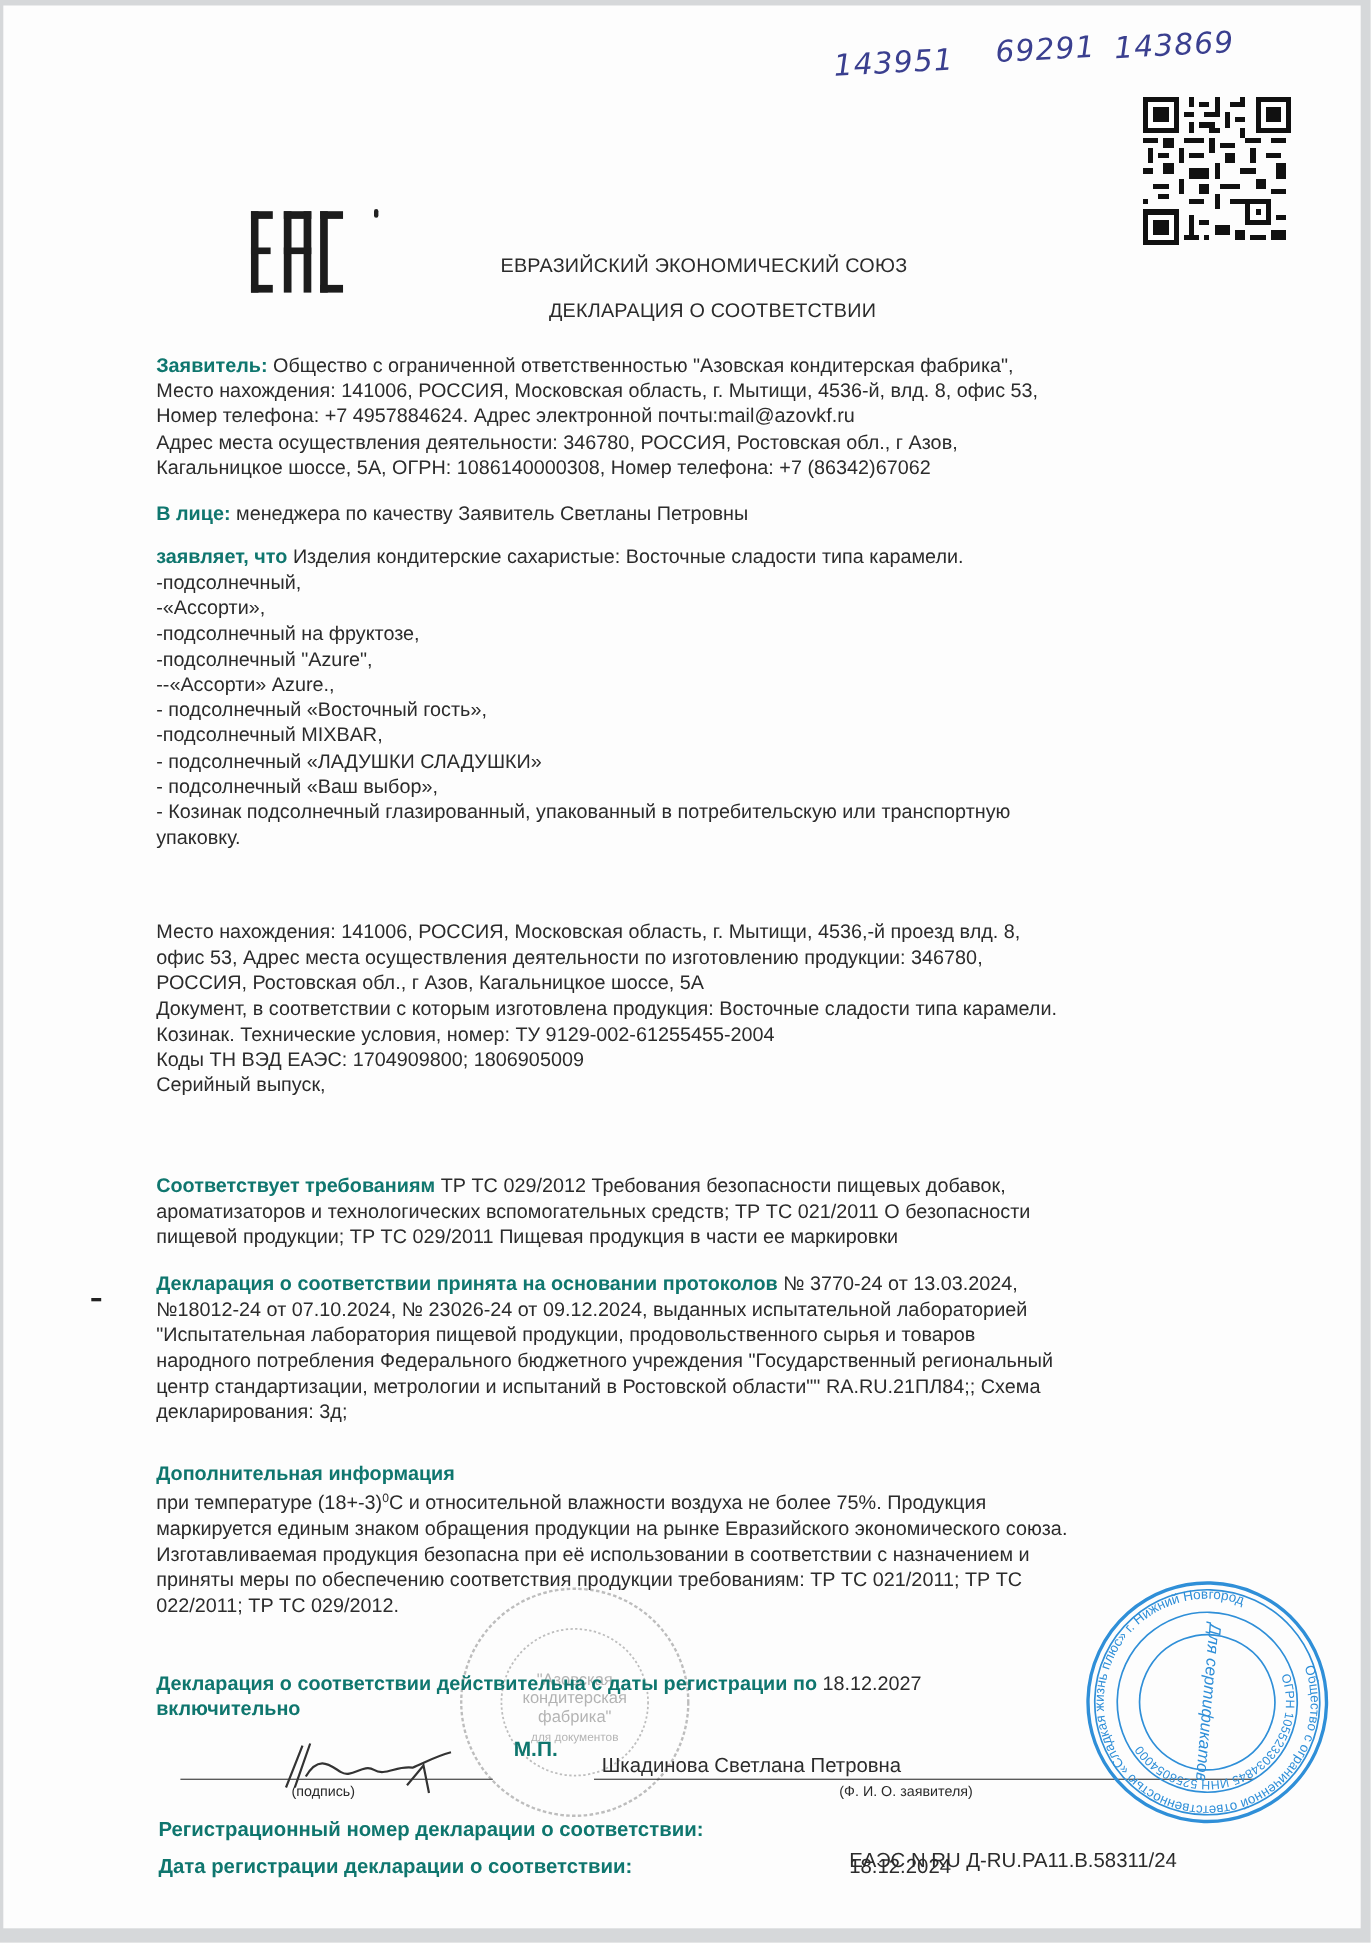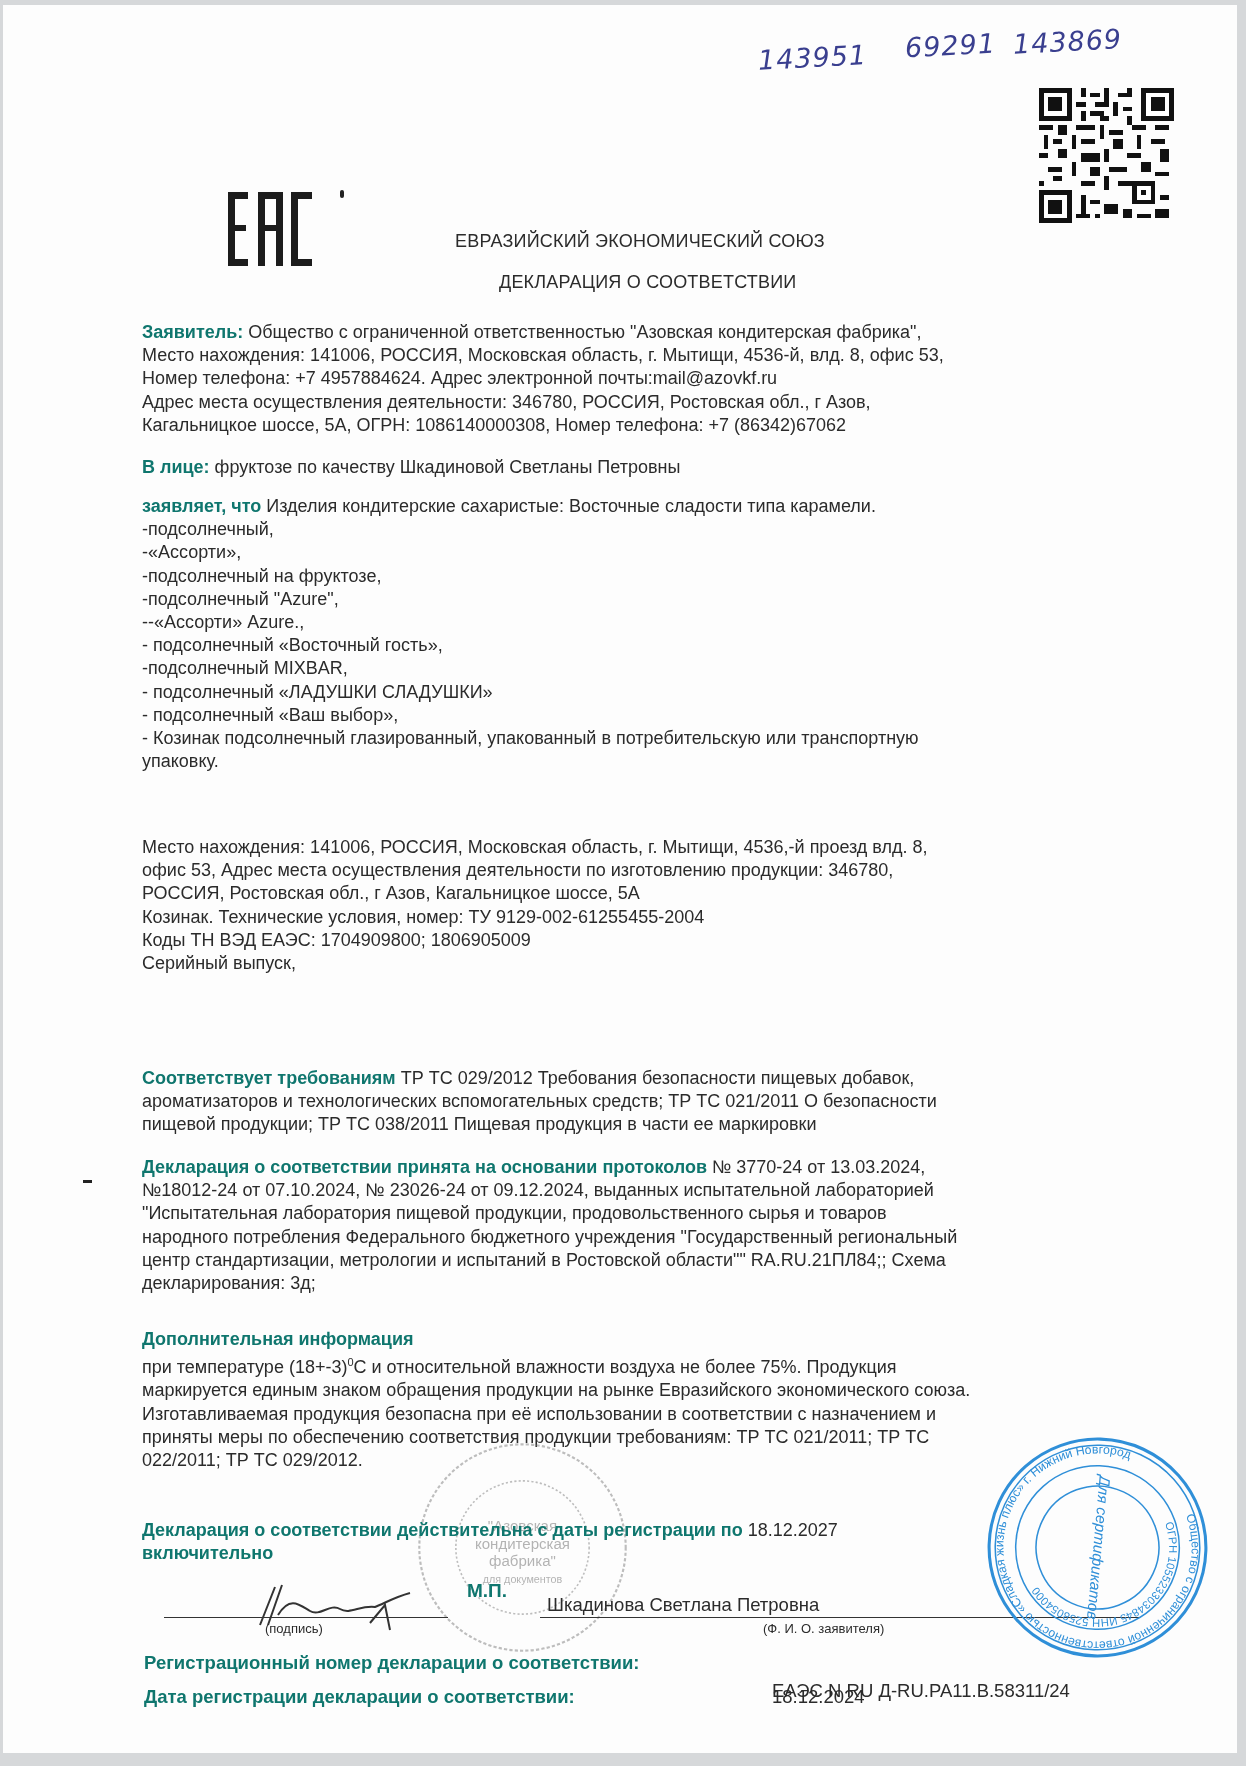--- a/index.html
+++ b/index.html
@@ -133,21 +133,21 @@
 
 <div class="block" style="top:321px;">
   <div><span class="b">Заявитель:</span><span> Общество с ограниченной ответственностью "Азовская кондитерская фабрика",</span></div>
   <div>Место нахождения: 141006, РОССИЯ,  Московская область, г. Мытищи,  4536-й, влд. 8, офис 53,</div>
   <div>Номер телефона: +7 4957884624. Адрес электронной почты:mail@azovkf.ru</div>
   <div>Адрес места осуществления деятельности: 346780, РОССИЯ, Ростовская обл., г Азов,</div>
   <div>Кагальницкое шоссе, 5А, ОГРН: 1086140000308, Номер телефона: +7 (86342)67062</div>
 </div>
 
 <div class="block" style="top:456px;">
-  <div><span class="b">В лице:</span><span> фруктозе по качеству Шкадиновой  Светланы  Петровны</span></div>
+  <div><span class="b">В лице:</span><span> менеджера по качеству Заявитель  Светланы  Петровны</span></div>
 </div>
 
 <div class="block" style="top:495px;">
   <div><span class="b">заявляет, что</span><span>   Изделия кондитерские сахаристые: Восточные сладости типа карамели.</span></div>
   <div>-подсолнечный,</div>
   <div>-«Ассорти»,</div>
   <div>-подсолнечный на фруктозе,</div>
   <div>-подсолнечный "Azure",</div>
   <div>--«Ассорти» Azure.,</div>
   <div>- подсолнечный «Восточный гость»,</div>
@@ -155,29 +155,30 @@
   <div>- подсолнечный «ЛАДУШКИ СЛАДУШКИ»</div>
   <div>- подсолнечный «Ваш выбор»,</div>
   <div>- Козинак подсолнечный глазированный, упакованный в потребительскую или транспортную</div>
   <div>упаковку.</div>
 </div>
 
 <div class="block" style="top:836px;">
   <div>Место нахождения: 141006, РОССИЯ,  Московская область, г. Мытищи,  4536,-й проезд  влд. 8,</div>
   <div>офис 53, Адрес места осуществления деятельности по изготовлению продукции: 346780,</div>
   <div>РОССИЯ, Ростовская обл., г Азов,  Кагальницкое шоссе, 5А</div>
+  <div>Документ, в соответствии с которым изготовлена продукция: Восточные сладости типа карамели.</div>
   <div>Козинак. Технические условия, номер: ТУ 9129-002-61255455-2004</div>
   <div>Коды ТН ВЭД ЕАЭС: 1704909800; 1806905009</div>
   <div>Серийный выпуск,</div>
 </div>
 
 <div class="block" style="top:1067px;">
   <div><span class="b">Соответствует требованиям</span><span>   ТР ТС 029/2012 Требования безопасности пищевых добавок,</span></div>
   <div>ароматизаторов и технологических вспомогательных средств; ТР ТС 021/2011 О безопасности</div>
-  <div>пищевой продукции; ТР ТС 038/2011 Пищевая продукция в части ее маркировки</div>
+  <div>пищевой продукции; ТР ТС 029/2011 Пищевая продукция в части ее маркировки</div>
 </div>
 
 <div class="abs" style="left:83px; top:1180px; width:9px; height:3px; background:#222;"></div>
 
 <div class="block" style="top:1156px;">
   <div><span class="b">Декларация о соответствии принята на основании протоколов</span><span>  № 3770-24 от 13.03.2024,</span></div>
   <div>№18012-24 от 07.10.2024, № 23026-24 от 09.12.2024, выданных испытательной лабораторией</div>
   <div>"Испытательная лаборатория пищевой продукции, продовольственного сырья и товаров</div>
   <div>народного потребления Федерального бюджетного учреждения "Государственный региональный</div>
   <div>центр стандартизации, метрологии и испытаний в Ростовской области"" RA.RU.21ПЛ84;; Схема</div>

